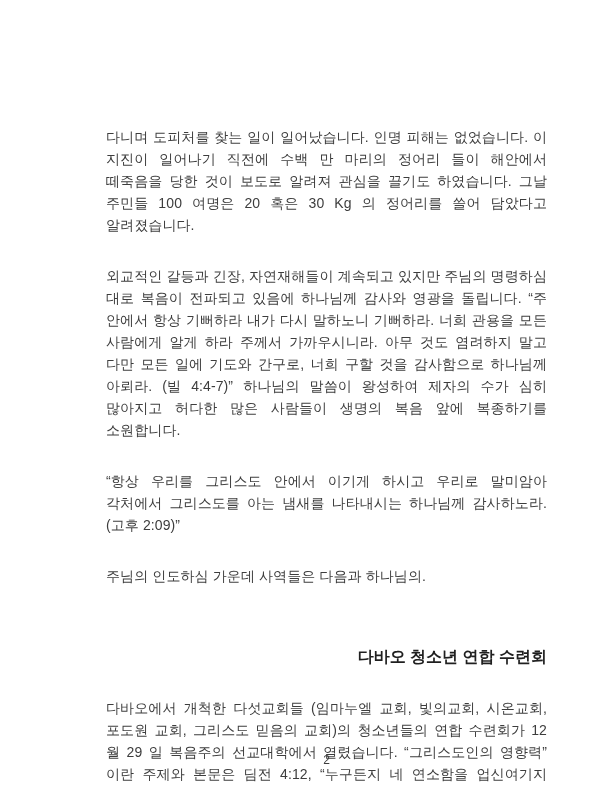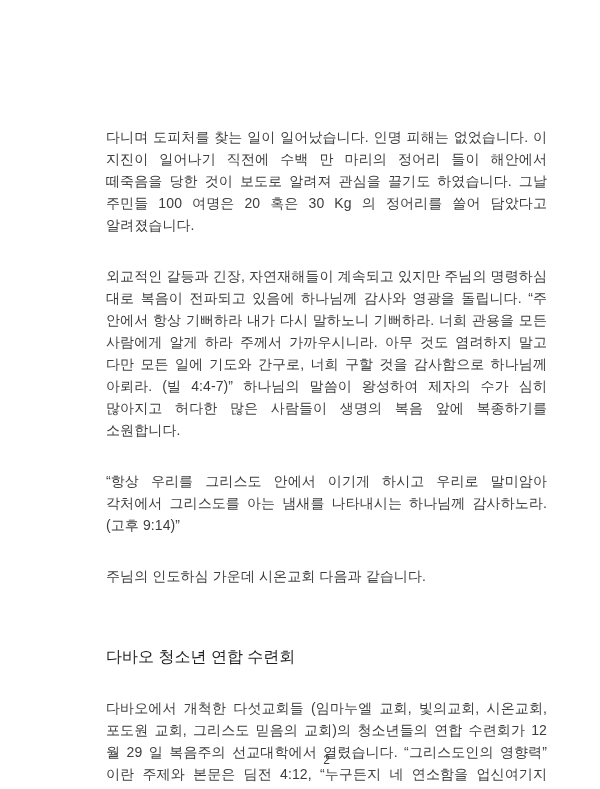--- a/index.html
+++ b/index.html
@@ -31,43 +31,43 @@
     line-height: 22px;
     color: var(--text-color);
     text-align: justify;
     margin-bottom: 9px;
     word-break: keep-all;
     letter-spacing: 0.1px;
   }
   .section-heading {
     font-size: 16px;
     line-height: 24px;
-    font-weight: normal;
+    font-weight: bold;
     color: var(--heading-color);
     margin-top: 38px;
     margin-bottom: 8px;
-    text-align: left;
+    text-align: right;
   }
   .page-number {
     position: absolute;
     top: 722px;
     left: 66px;
     width: 481px;
     text-align: center;
     font-size: 12px;
     line-height: 16px;
     color: var(--text-color);
   }
 </style>
 </head>
 <body>
 
 <div class="page">
   <div class="content">
     <p>다니며 도피처를 찾는 일이 일어났습니다. 인명 피해는 없었습니다. 이 지진이 일어나기 직전에 수백 만 마리의 정어리 들이 해안에서 떼죽음을 당한 것이 보도로 알려져 관심을 끌기도 하였습니다. 그날 주민들 100 여명은 20 혹은 30 Kg 의 정어리를 쓸어 담았다고 알려졌습니다.</p>
     <p>외교적인 갈등과 긴장, 자연재해들이 계속되고 있지만 주님의 명령하심 대로 복음이 전파되고 있음에 하나님께 감사와 영광을 돌립니다. “주 안에서 항상 기뻐하라 내가 다시 말하노니 기뻐하라. 너희 관용을 모든 사람에게 알게 하라 주께서 가까우시니라. 아무 것도 염려하지 말고 다만 모든 일에 기도와 간구로, 너희 구할 것을 감사함으로 하나님께 아뢰라. (빌 4:4-7)” 하나님의 말씀이 왕성하여 제자의 수가 심히 많아지고 허다한 많은 사람들이 생명의 복음 앞에 복종하기를 소원합니다.</p>
-    <p>“항상 우리를 그리스도 안에서 이기게 하시고 우리로 말미암아 각처에서 그리스도를 아는 냄새를 나타내시는 하나님께 감사하노라. (고후 9:14)”</p>
-    <p>주님의 인도하심 가운데 시온교회 다음과 같습니다.</p>
+    <p>“항상 우리를 그리스도 안에서 이기게 하시고 우리로 말미암아 각처에서 그리스도를 아는 냄새를 나타내시는 하나님께 감사하노라. (고후 2:09)”</p>
+    <p>주님의 인도하심 가운데 사역들은 다음과 하나님의.</p>
     <h2 class="section-heading">다바오 청소년 연합 수련회</h2>
     <p>다바오에서 개척한 다섯교회들 (임마누엘 교회, 빛의교회, 시온교회, 포도원 교회, 그리스도 믿음의 교회)의 청소년들의 연합 수련회가 12 월 29 일 복음주의 선교대학에서 열렸습니다. “그리스도인의 영향력” 이란 주제와 본문은 딤전 4:12, “누구든지 네 연소함을 업신여기지 못하게 하고 오직 말과 행실과 사랑과 믿음과 정절에 있어서 믿는 자에게 본이 되어” 이었습니다. 각교회에서 열심으로 섬기며 핵심적인 역할을 하는 82 명이 참가하였습니다. 그리스도인의 부르심과 소명을 새롭게하는 은혜가 충만한 시간이었습니다. 주님을 닮은 일꾼들로 성장하여 주님의 교회를 충성스러이 섬기는 일꾼들로 성장하도록 기도를 부탁드립니다.</p>
   </div>
   <div class="page-number">2</div>
 </div>
 
 </body></html>

